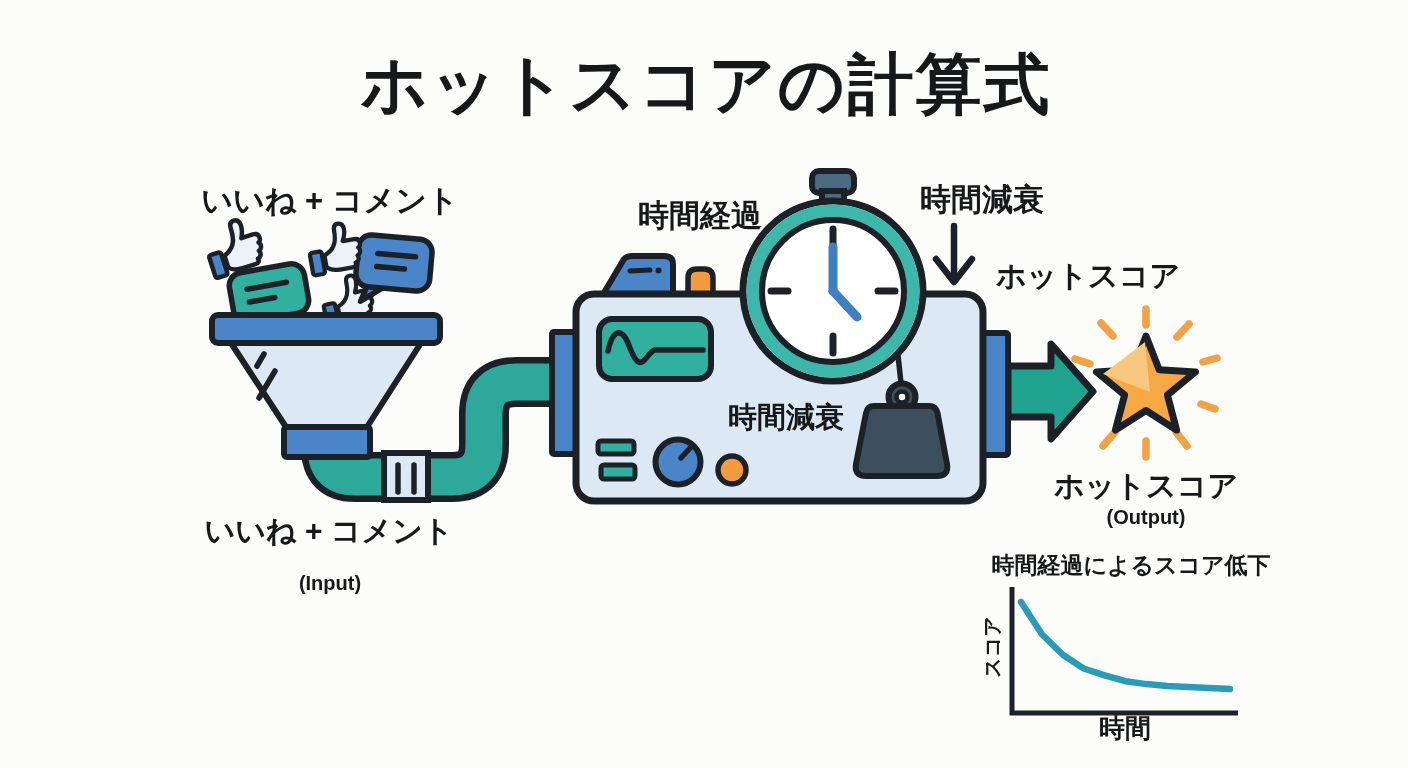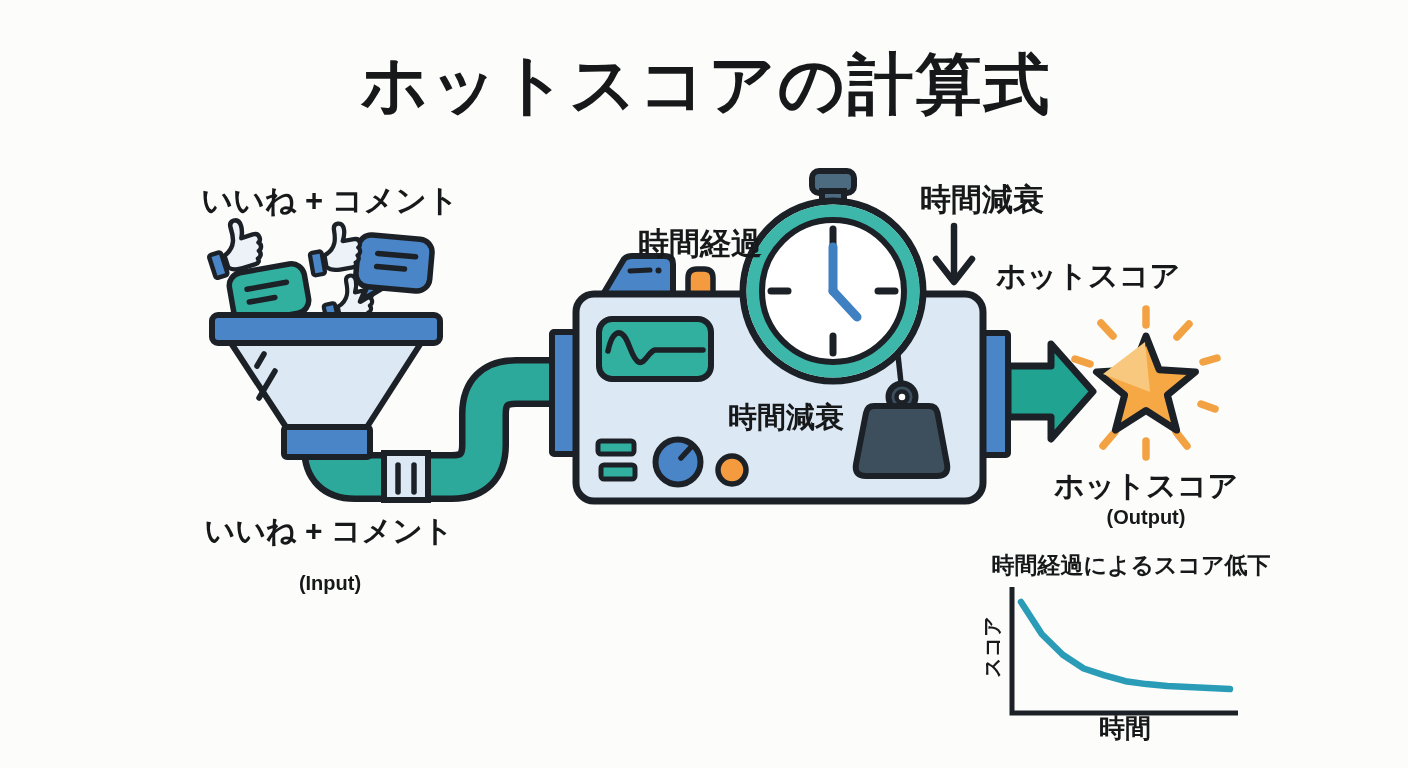--- a/index.html
+++ b/index.html
@@ -141,21 +141,21 @@
   </g>
 
   <g>
     <path d="M 1012 587 L 1012 713 L 1238 713" fill="none" stroke="var(--outline)" stroke-width="5"></path>
     <polyline points="1021.0,602.0 1041.9,634.3 1062.8,654.8 1083.7,668.5 1104.6,675.3 1125.5,681.2 1146.4,684.1 1167.3,686.1 1188.2,687.0 1209.1,688.0 1230.0,689.0" fill="none" stroke="var(--chart-line)" stroke-width="6.5" stroke-linecap="round" stroke-linejoin="round"></polyline>
   </g>
 </svg>
 
 <div class="lbl title" style="left:706px;top:50px;">ホットスコアの計算式</div>
 <div class="lbl big" style="left:330px;top:185px;">いいね + コメント</div>
-<div class="lbl big" style="left:700px;top:200px;margin-top:28px;">時間経過</div>
+<div class="lbl big" style="left:700px;top:200px;">時間経過</div>
 <div class="lbl big" style="left:982px;top:184px;">時間減衰</div>
 <div class="lbl mid" style="left:1088px;top:260px;">ホットスコア</div>
 <div class="lbl inner" style="left:786px;top:402px;">時間減衰</div>
 <div class="lbl mid" style="left:1146px;top:470px;">ホットスコア</div>
 <div class="lbl small" style="left:1146px;top:507px;text-align:right;">(Output)</div>
 <div class="lbl mid" style="left:329px;top:515px;">いいね + コメント</div>
 <div class="lbl chart-t" style="left:1115px;top:553px;margin-left:16px;">時間経過によるスコア低下</div>
 <div class="lbl small" style="left:330px;top:573px;">(Input)</div>
 <div class="lbl chart-y" style="left:992px;top:647px;">スコア</div>
 <div class="lbl chart-x" style="left:1125px;top:715px;">時間</div>

